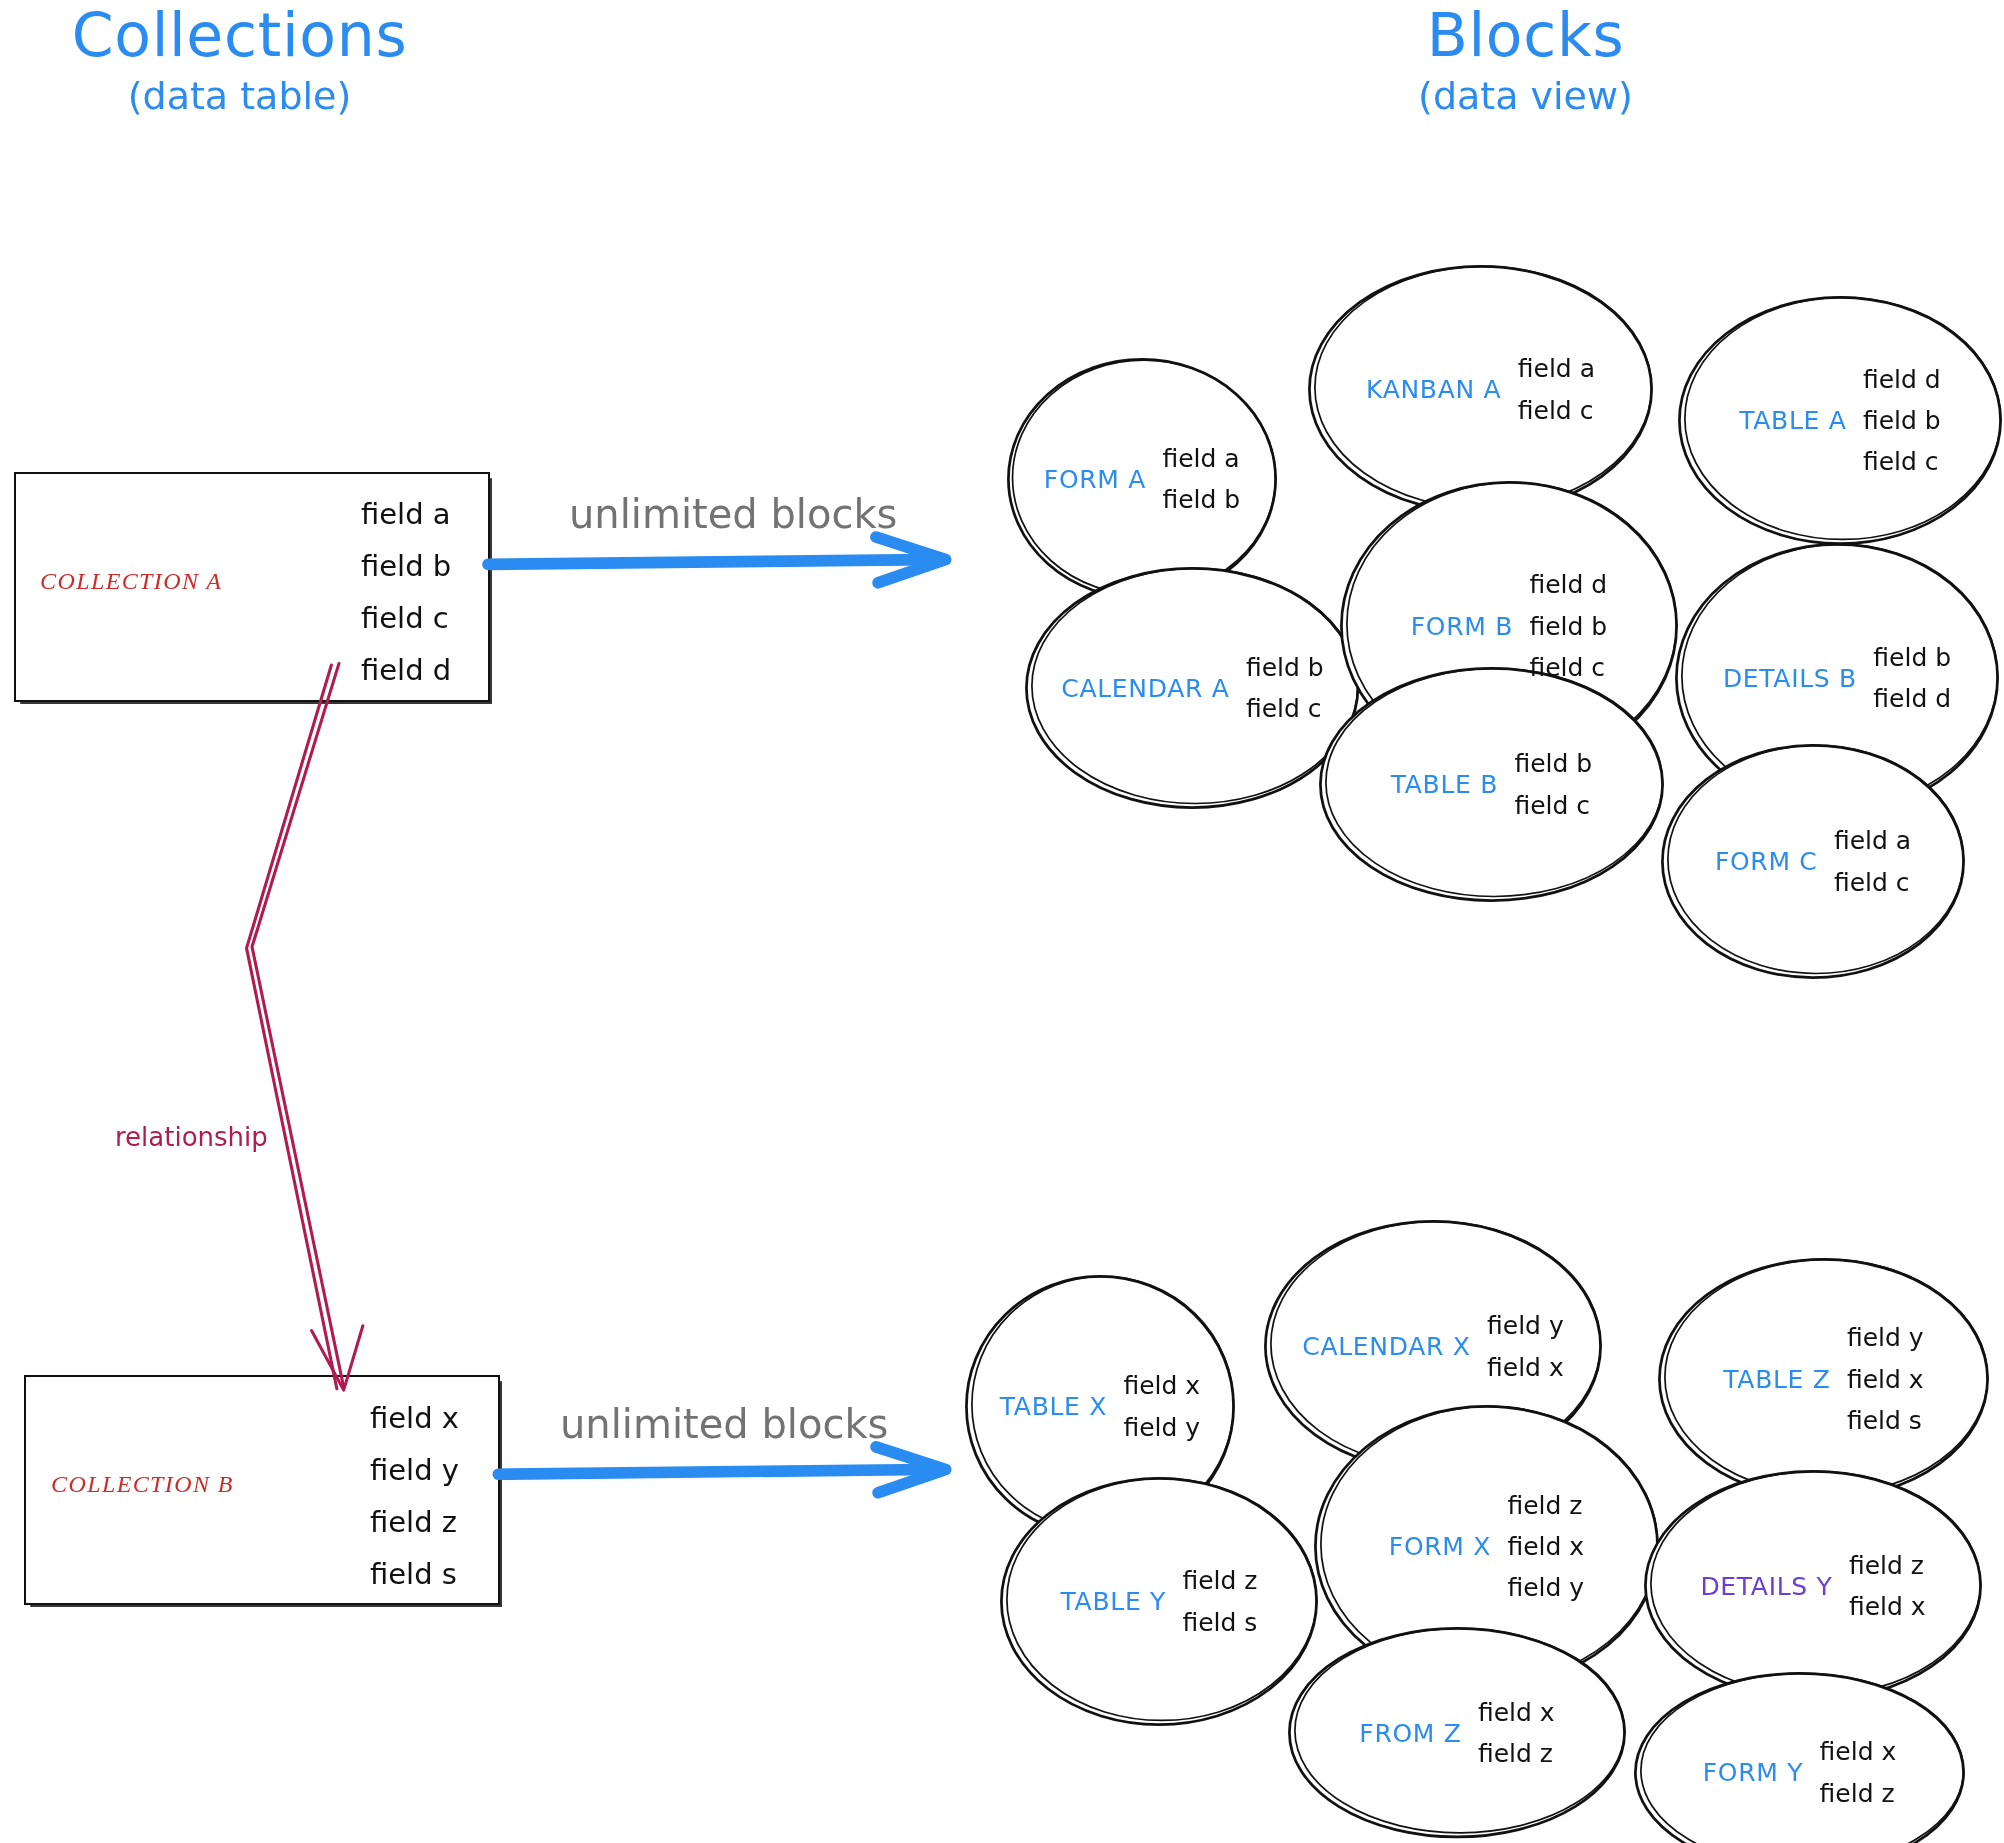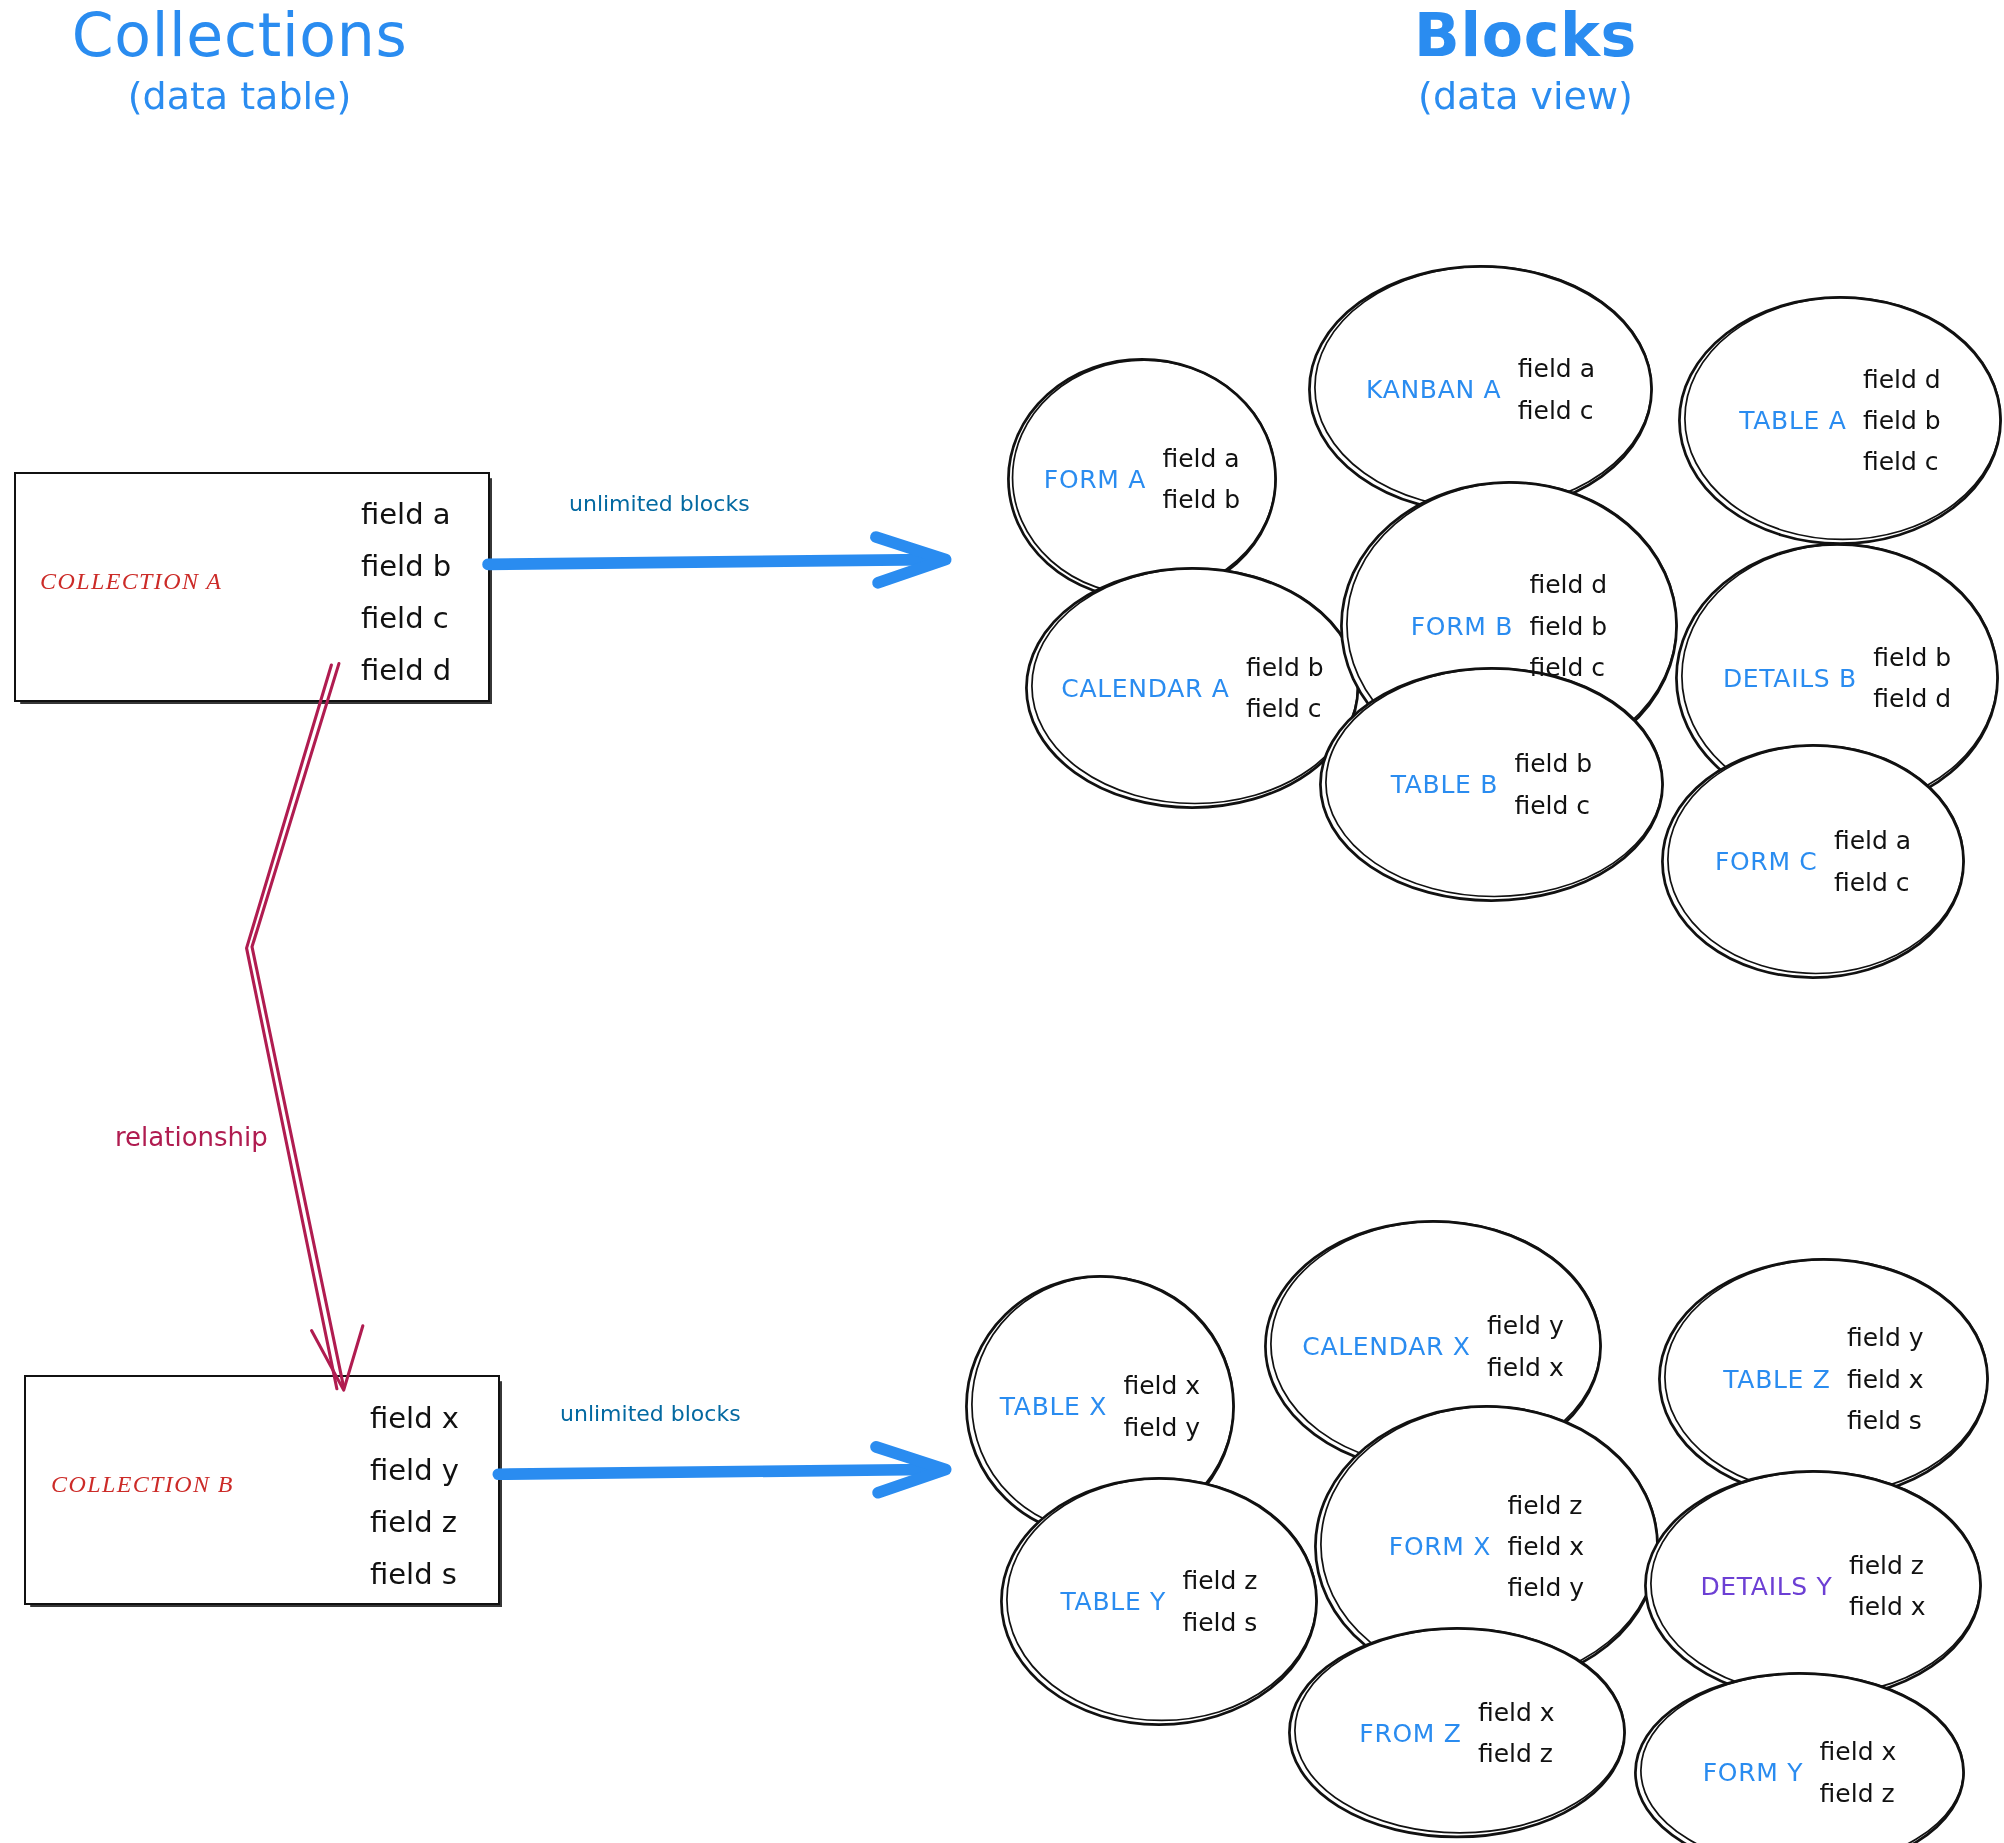--- a/index.html
+++ b/index.html
@@ -28,21 +28,21 @@
     letter-spacing:1.4px;font-style:italic;font-family:Liberation Serif, serif;
   }
   .coll-fields{
     position:absolute;display:flex;flex-direction:column;
     align-items:flex-start;gap:18px;color:#111111;font-size:29px;
   }
   .coll-fields span{white-space:nowrap;}
 
   
   .arrow-label{
-    position:absolute;color:#0369a1;font-size:22px;white-space:nowrap;
+    position:absolute;color:#737373;font-size:40px;white-space:nowrap;
   }
   .rel-label{
     position:absolute;color:#b01c50;font-size:26px;white-space:nowrap;
   }
 
   
   .block{
     position:absolute;display:flex;align-items:center;
     justify-content:center;box-sizing:border-box;
   }
@@ -64,21 +64,21 @@
   .block-fields span{white-space:nowrap;}
 </style>
 </head>
 <body>
 
 <div class="canvas">
 
   <div class="title title-main" style="left:0px;top:0px;width:479px;">Collections</div>
   <div class="title title-sub" style="left:0px;top:74px;width:479px;">(data table)</div>
 
-  <div class="title title-main" style="left:1286px;top:0px;width:479px;font-weight:bold;">Blocks</div>
+  <div class="title title-main" style="left:1286px;top:0px;width:479px;">Blocks</div>
   <div class="title title-sub" style="left:1286px;top:74px;width:479px;">(data view)</div>
 
   <div class="coll-box" style="left:13.7px;top:472px;width:472px;height:226px;"></div>
   <div class="coll-name" style="left:40px;top:568px;">COLLECTION A</div>
   <div class="coll-fields" style="left:361px;top:497px;">
     <span>field a</span>
     <span>field b</span>
     <span>field c</span>
     <span>field d</span>
   </div>

